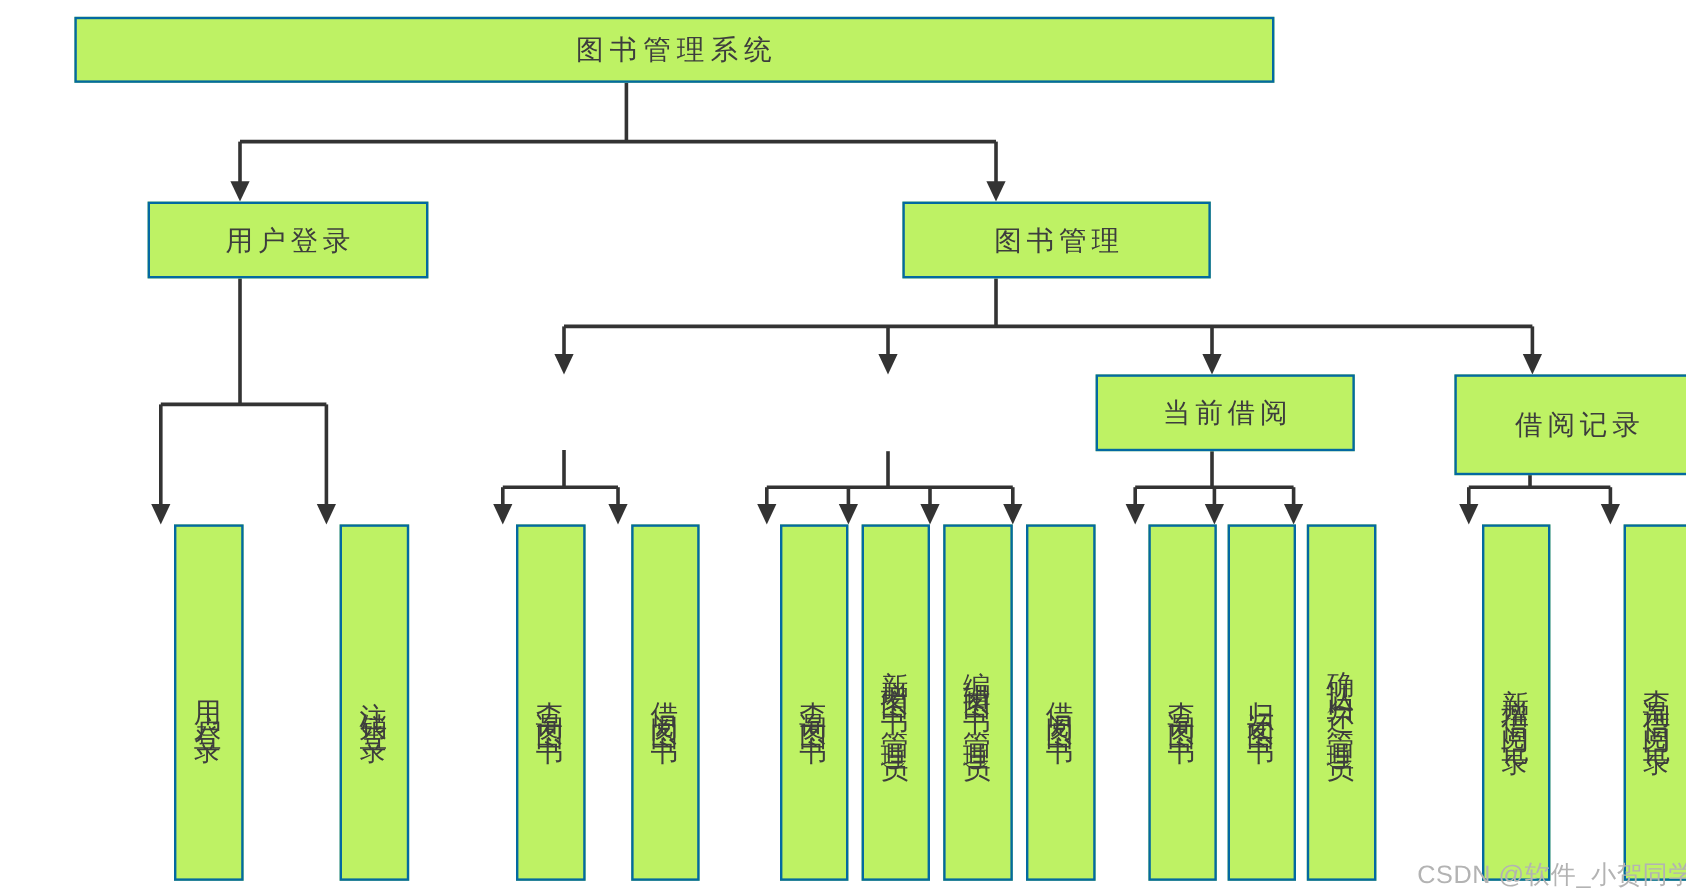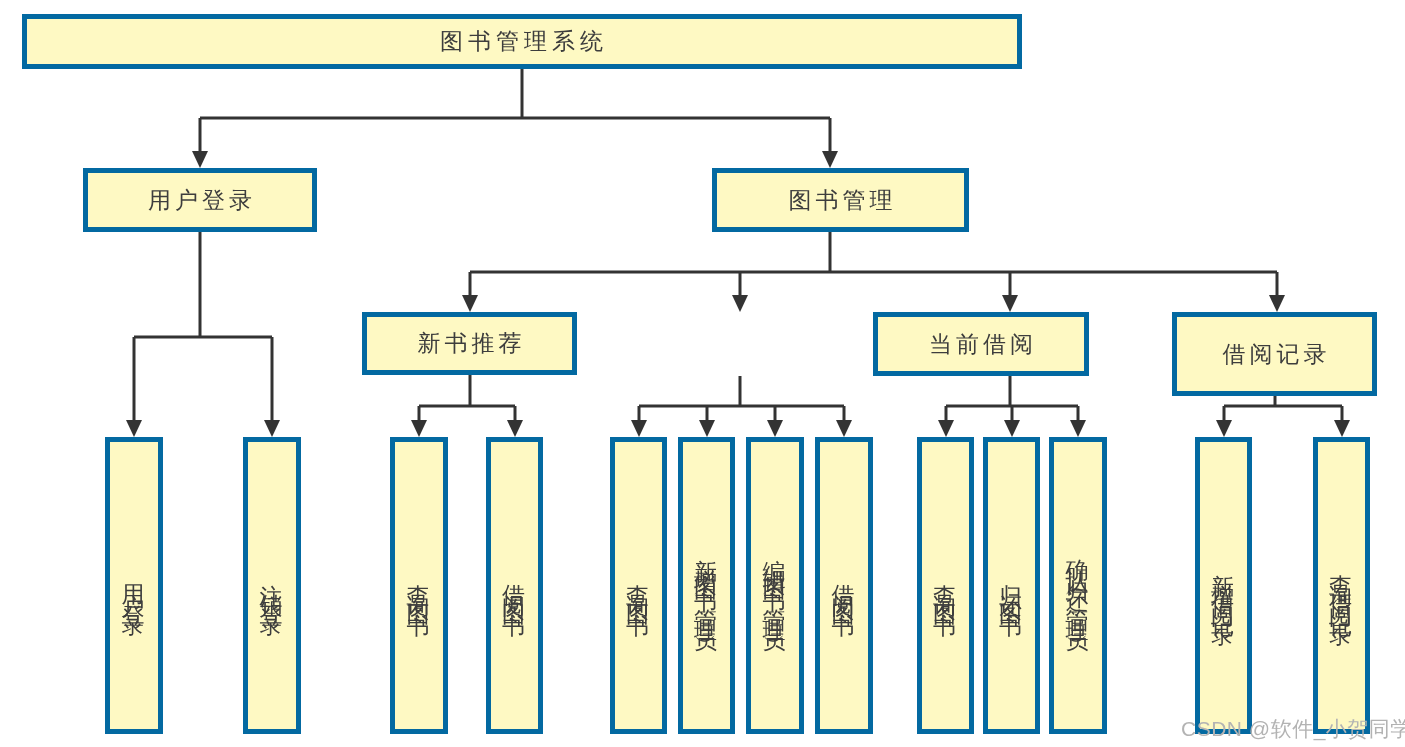--- a/index.html
+++ b/index.html
@@ -16,26 +16,27 @@
     position: absolute;
     left: 0; top: 0;
     width: 1405px; height: 747px;
     z-index: 1;
   }
   .connector-svg path { stroke: #333333; stroke-width: 3; fill: none; }
   .connector-svg polygon { fill: #333333; stroke: none; }
   .node {
     position: absolute;
     box-sizing: border-box;
-    background: #fef9c3;
-    border: 5px solid #0369a1;
+    background: #bef264;
+    border: 2px solid #0369a1;
     display: flex;
     align-items: center;
     justify-content: center;
     z-index: 2;
+    margin-left: 40px;
   }
   .hbox { font-size: 23px; letter-spacing: 4px; text-indent: 4px; }
   .root-box { font-size: 23px; letter-spacing: 5px; }
   .vbox {
     top: 437px;
     height: 297px;
     font-size: 23px;
   }
   .vbox span {
     writing-mode: vertical-rl;
@@ -133,21 +134,20 @@
       <path d="M1342 406 V421"></path>
         <polygon points="1334,420 1350,420 1342,437"></polygon>
     </g>
   </svg>
 
   <div class="node hbox root-box" style="left:22px; top:14px; width:1000px; height:55px;">图书管理系统</div>
 
   <div class="node hbox" style="left:83px; top:168px; width:234px; height:64px;">用户登录</div>
   <div class="node hbox" style="left:712px; top:168px; width:257px; height:64px;">图书管理</div>
 
-  <div class="node hbox" style="left:362px; top:312px; width:215px; height:63px;">新书推荐</div>
   <div class="node hbox" style="left:873px; top:312px; width:216px; height:64px;">当前借阅</div>
   <div class="node hbox" style="left:1172px; top:312px; width:205px; height:84px;">借阅记录</div>
 
   <div class="node vbox" style="left:105px; width:58px;">
     <span>用户登录</span>
   </div>
   <div class="node vbox" style="left:243px; width:58px;">
     <span>注销登录</span>
   </div>
 

